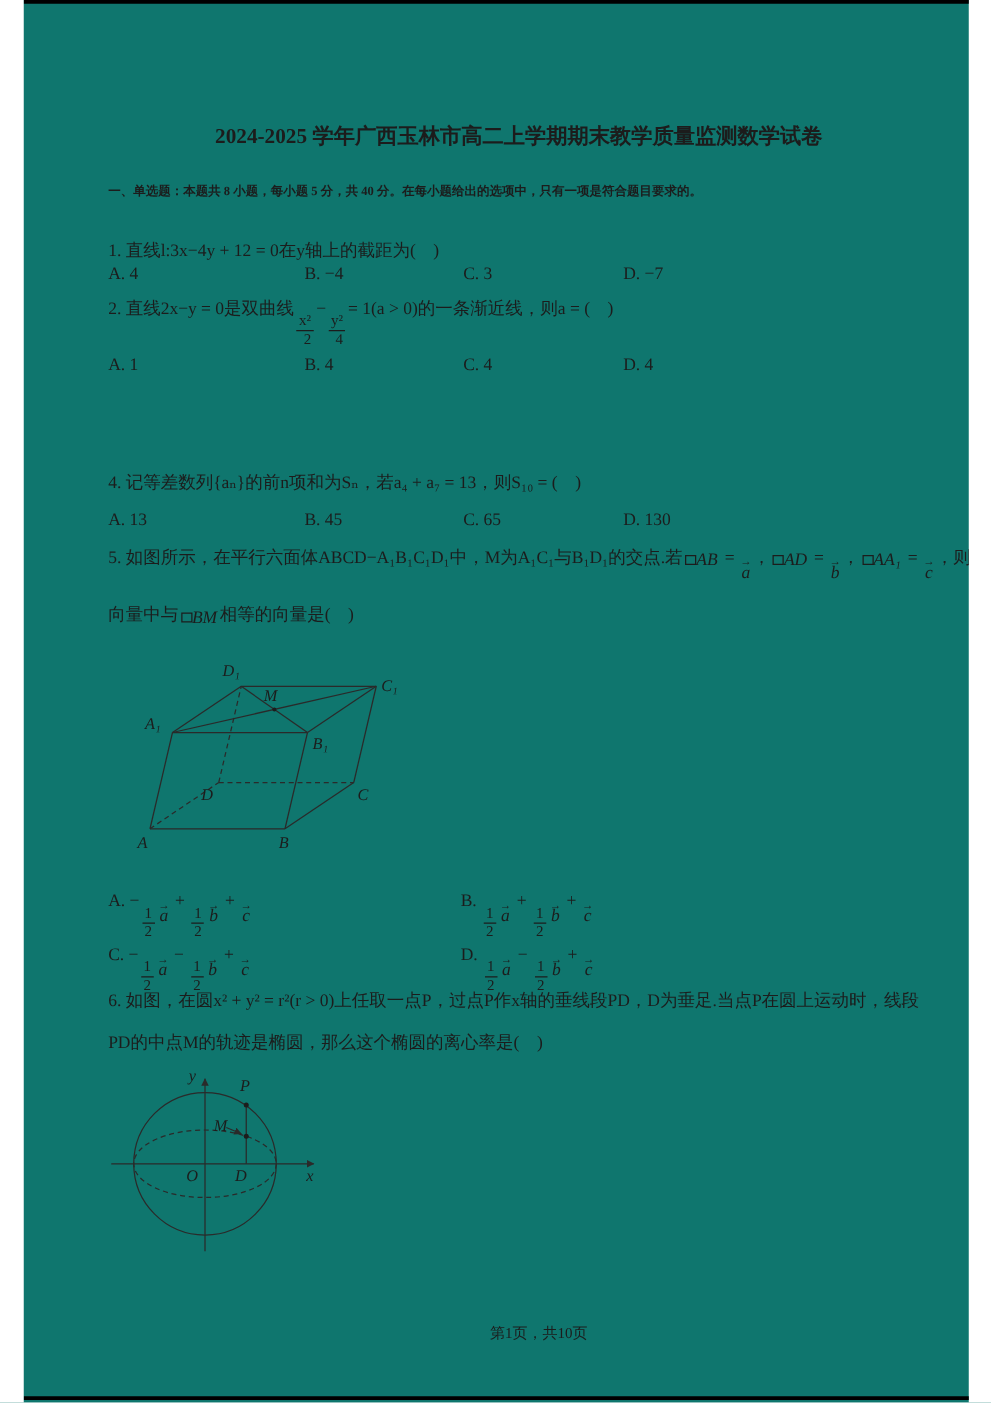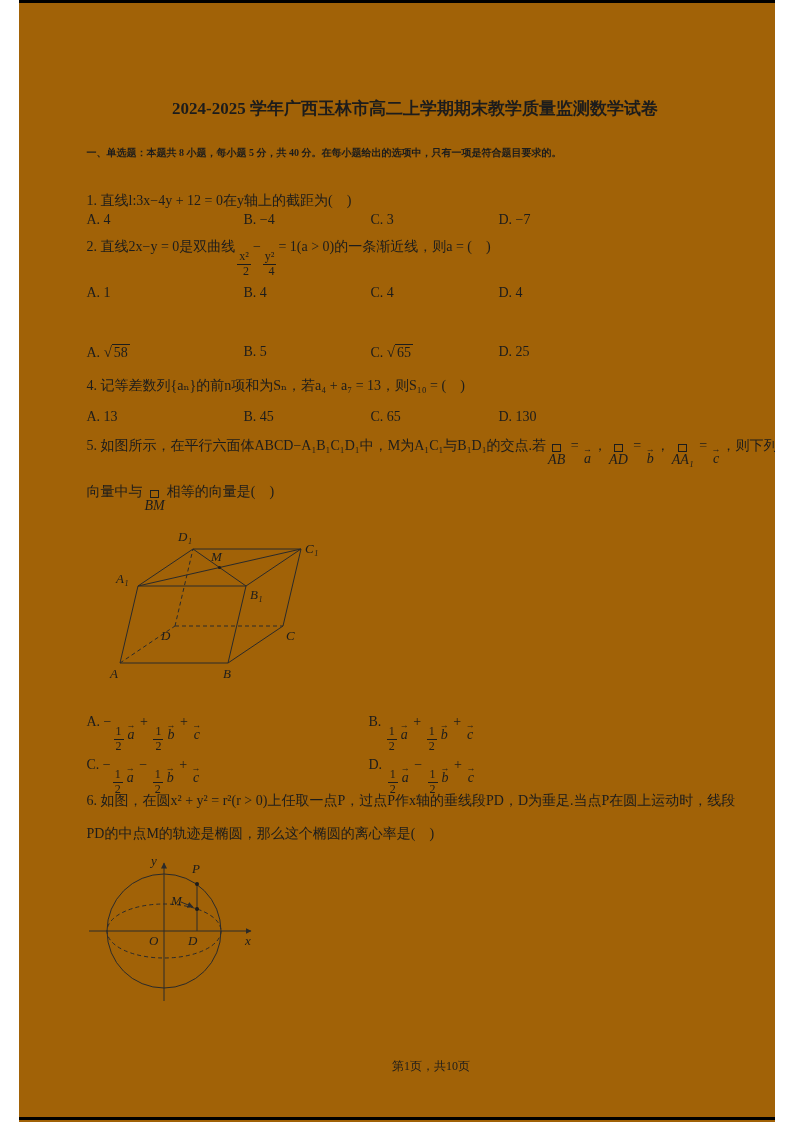--- a/index.html
+++ b/index.html
@@ -1,38 +1,38 @@
 <!DOCTYPE html>
 <html><head>
 <meta charset="utf-8">
 <style>
   *{box-sizing:border-box}
   html,body{margin:0;padding:0;background:#fff}
   body{font-family:"Liberation Serif","DejaVu Serif",serif;color:#1c1c1c}
-  .page{position:relative;width:756px;height:1122px;margin:0 auto;background:#a16207;overflow:hidden}
+  .page{position:relative;width:756px;height:1122px;margin:0 auto;background:#0f766e;overflow:hidden}
   .hline{position:absolute;left:0;width:793px;background:#000}
   .hline.top{top:0;height:3px}
   .hline.bottom{top:1117px;height:3px}
   .title{position:absolute;top:97px;left:0;width:793px;text-align:center;font-size:17px;font-weight:700;margin:0}
   .section-heading{position:absolute;top:146px;left:68px;font-size:10px;font-weight:700;white-space:nowrap}
   .qline{position:absolute;left:68px;font-size:14px;white-space:nowrap}
   .optrow{position:absolute;left:68px;display:flex;font-size:14px;align-items:flex-start}
   .optrow .c1{width:157px}
   .optrow .c2{width:127px}
   .optrow .c3{width:128px}
   .optrow .c4{width:auto}
   .optrow2 .c1{width:282px}
   .opt{display:inline-block;white-space:nowrap}
   .frac{display:inline-flex;flex-direction:column;align-items:flex-end;font-size:12px;line-height:1.15;vertical-align:-9px;margin:0 2px;text-align:center}
   .frac .num{border-bottom:1px solid currentColor;padding:0 2px;display:block}
   .frac .den{padding:0 2px}
   .vec{display:inline-flex;flex-direction:column;align-items:center;line-height:1;vertical-align:-2px;font-style:italic;margin:0 1px}
   .vec .arr{font-size:9px;line-height:6px;font-style:normal}
   .vec .base{line-height:13px}
-  .boxover{display:inline-flex;flex-direction:column;align-items:center;vertical-align:-2px;margin:0 2px;font-style:italic}
+  .boxover{display:inline-flex;flex-direction:row;align-items:center;vertical-align:-2px;margin:0 2px;font-style:italic}
   .boxover .tofu{width:9px;height:8px;border:1px solid currentColor;margin-bottom:1px}
   .boxover .base{line-height:13px}
   .sqrt{white-space:nowrap}
   .sqrt .rad{font-size:15px}
   .sqrt .radicand{border-top:1px solid currentColor;padding:0 2px}
   .footer{position:absolute;top:1058px;left:16px;width:793px;text-align:center;font-size:12px}
   .figsvg{position:absolute}
   .figlabel{font-size:13px;font-style:italic;fill:#1c1c1c;font-family:"Liberation Serif","DejaVu Serif",serif}
   .edge{stroke:#2a2a2a;stroke-width:1;fill:none}
   .edge.dashed{stroke-dasharray:4 3}
@@ -64,26 +64,20 @@
         <span class="num">y²</span>
         <span class="den">4</span>
       </span><span class="mtext">= 1(a &gt; 0)的一条渐近线，则a = (　)</span></div>
   <div class="optrow" style="top:285px">
     <span class="opt c1"><span class="mtext">A. 1</span></span>
     <span class="opt c2"><span class="mtext">B. 4</span></span>
     <span class="opt c3"><span class="mtext">C. 4</span></span>
     <span class="opt c4"><span class="mtext">D. 4</span></span>
   </div>
 
-  <div class="optrow" style="top:344px">
-    <span class="opt c1"><span class="mtext">A. </span><span class="sqrt"><span class="rad">√</span><span class="radicand">58</span></span></span>
-    <span class="opt c2"><span class="mtext">B. 5</span></span>
-    <span class="opt c3"><span class="mtext">C. </span><span class="sqrt"><span class="rad">√</span><span class="radicand">65</span></span></span>
-    <span class="opt c4"><span class="mtext">D. 25</span></span>
-  </div>
 
   <div class="qline" style="top:377px"><span class="mtext">4. 记等差数列{aₙ}的前n项和为Sₙ，若a₄ + a₇ = 13，则S₁₀ = (　)</span></div>
   <div class="optrow" style="top:409px">
     <span class="opt c1"><span class="mtext">A. 13</span></span>
     <span class="opt c2"><span class="mtext">B. 45</span></span>
     <span class="opt c3"><span class="mtext">C. 65</span></span>
     <span class="opt c4"><span class="mtext">D. 130</span></span>
   </div>
 
   <div class="qline" style="top:437px"><span class="mtext">5. 如图所示，在平行六面体ABCD−A₁B₁C₁D₁中，M为A₁C₁与B₁D₁的交点.若</span><span class="boxover">

